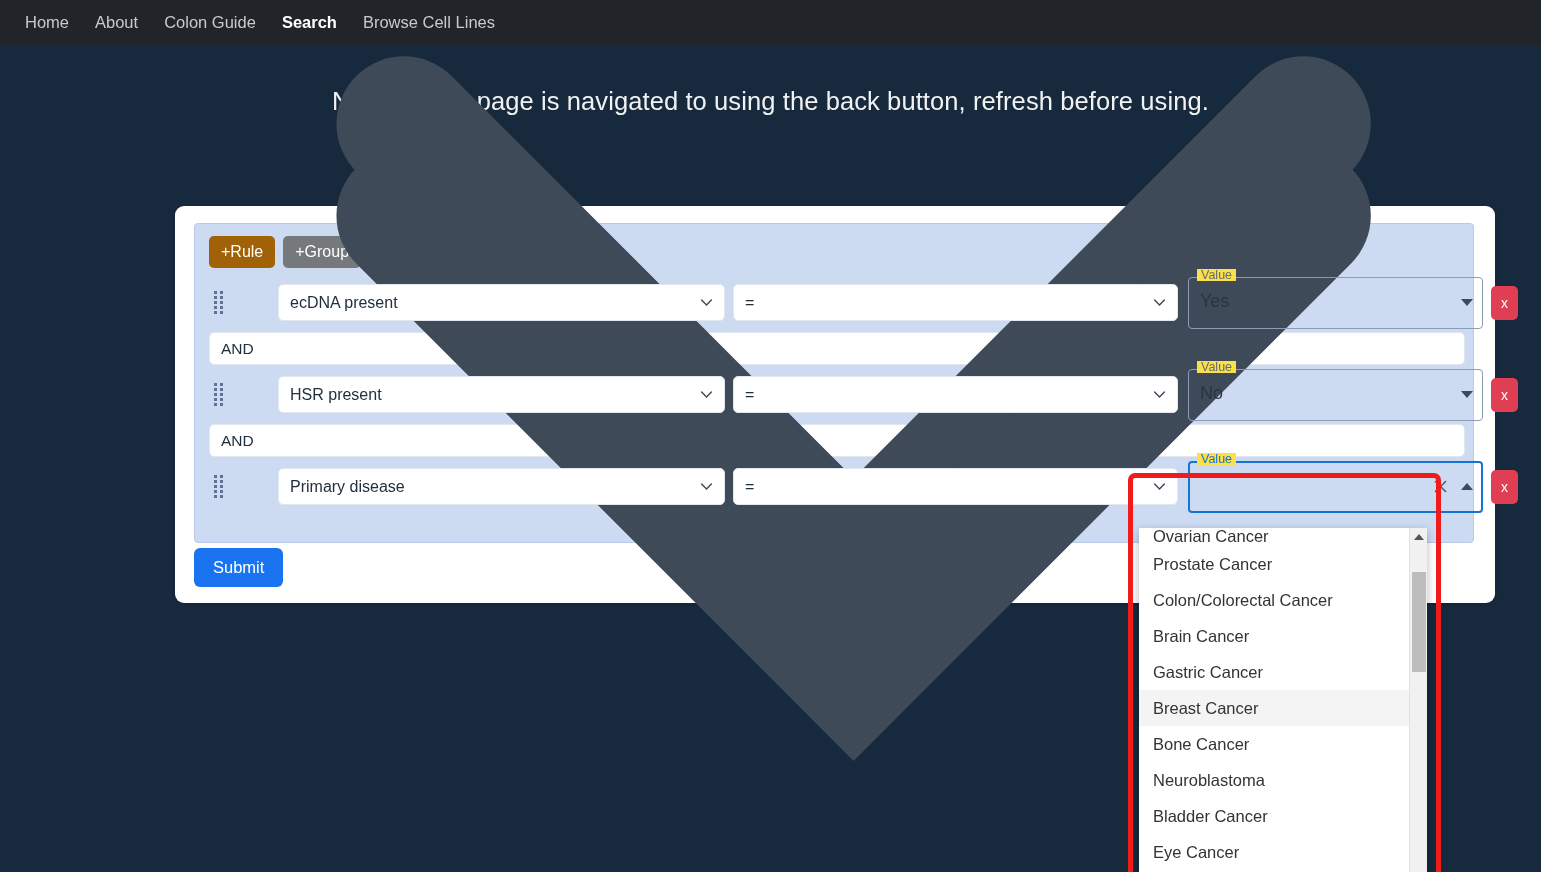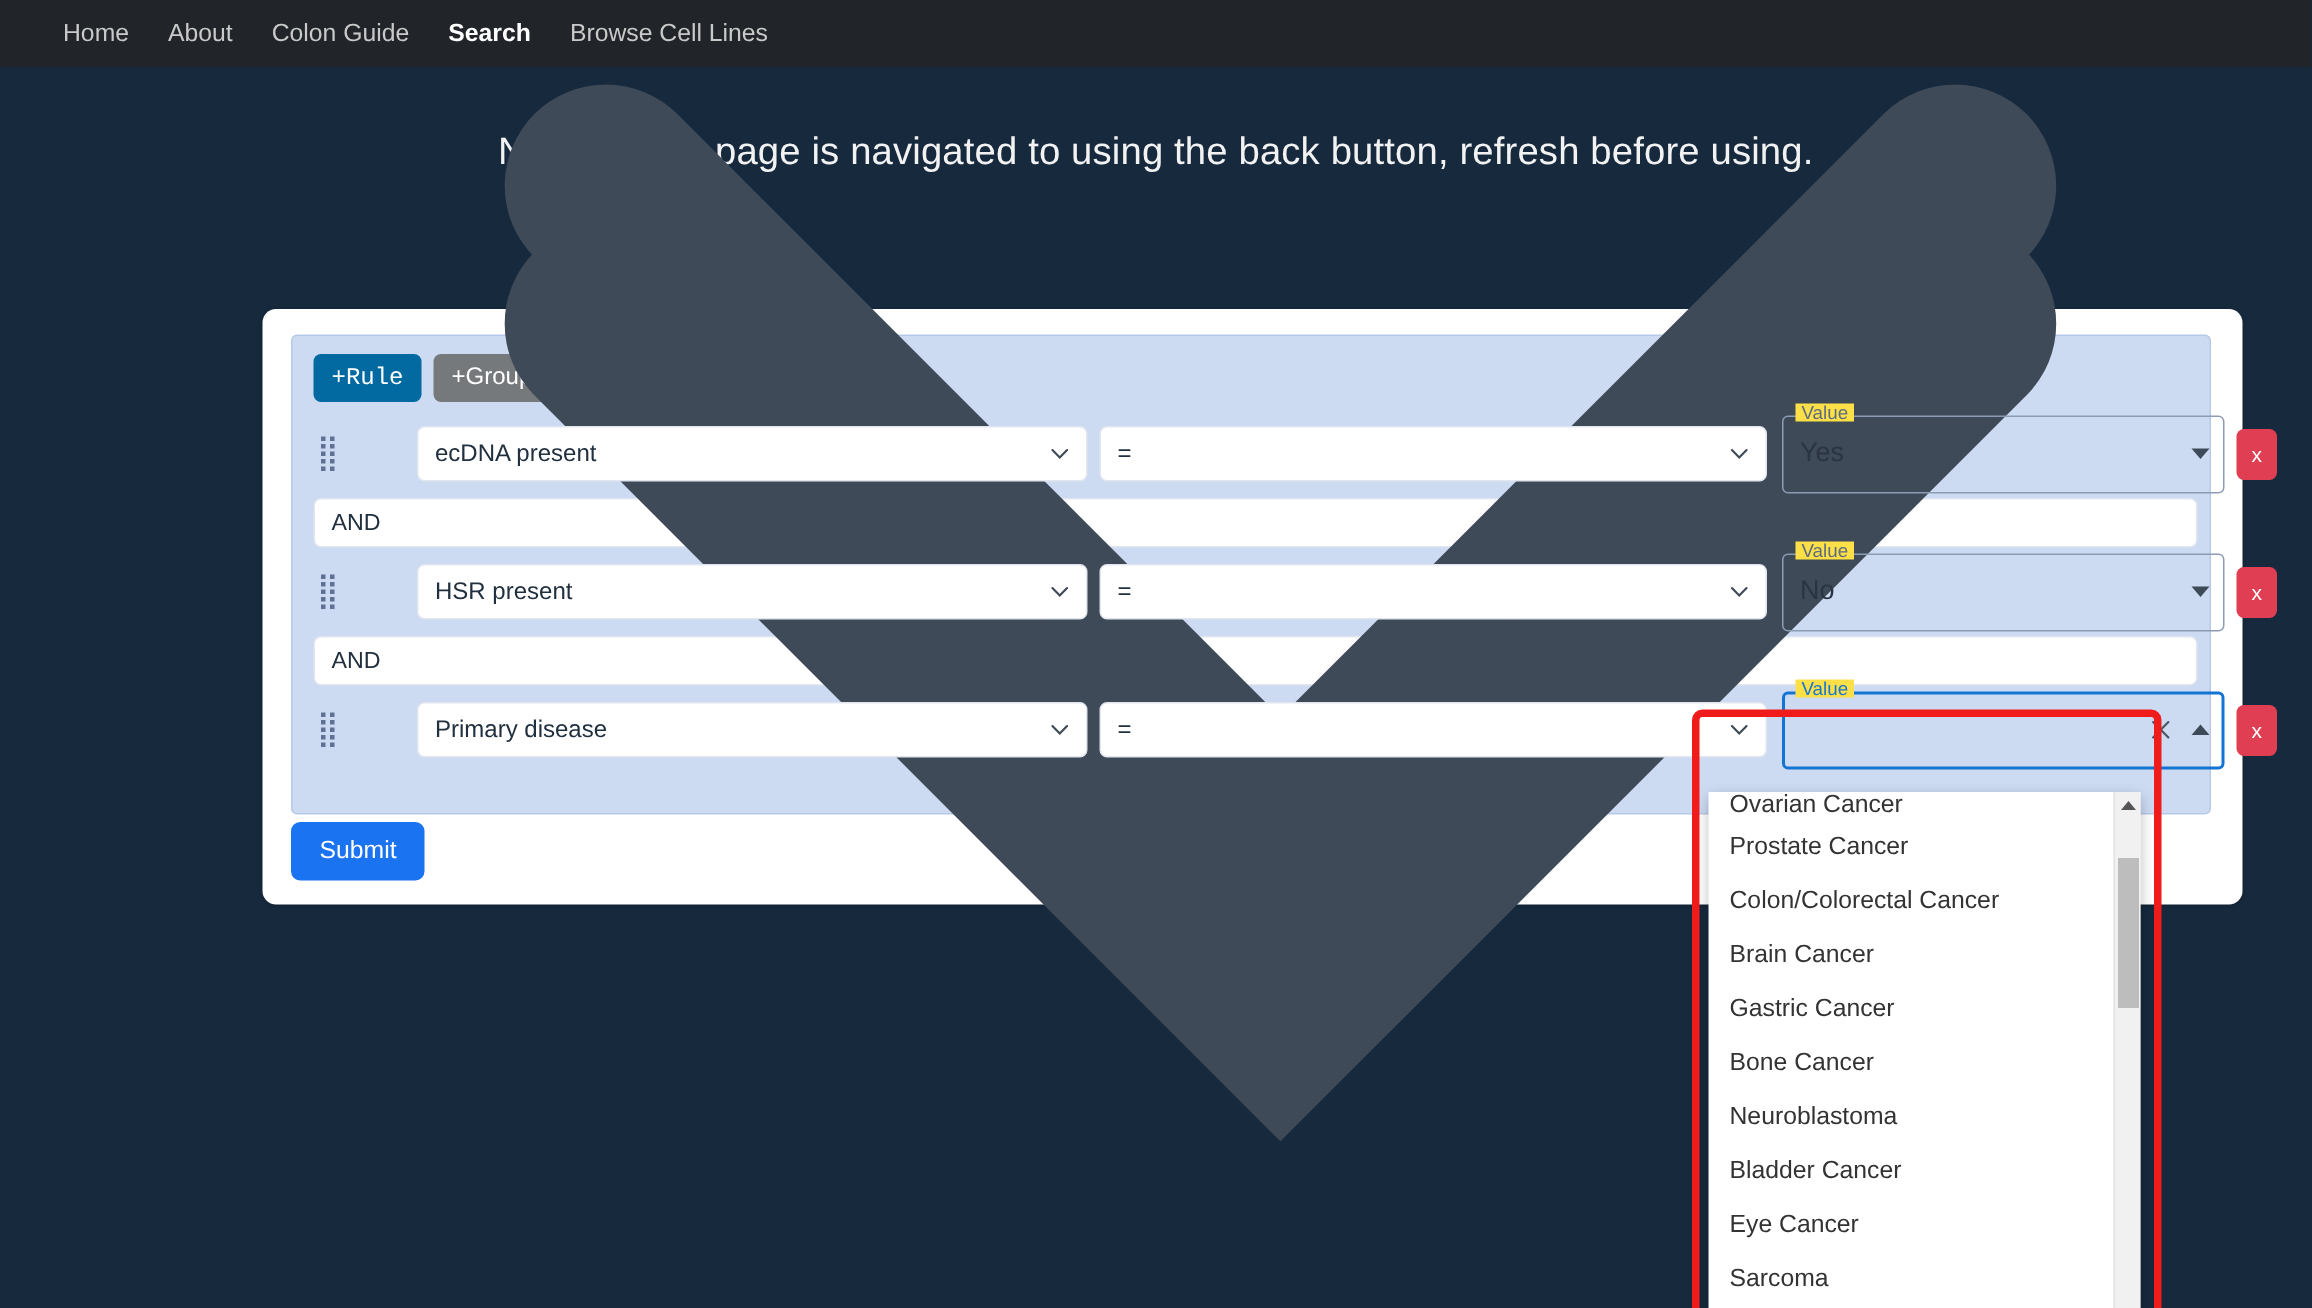--- a/index.html
+++ b/index.html
@@ -10,21 +10,21 @@
     background: #16293d;
     font-family: "Liberation Sans", sans-serif;
   }
 
   
   .navbar {
     height: 45px;
     background: #212529;
     display: flex;
     align-items: center;
-    padding: 0 29px;
+    padding: 0 12px;
     gap: 0px;
   }
   .nav-item {
     color: #c9c9c9;
     font-size: 16.5px;
     padding: 8px 13px;
     line-height: 1;
     white-space: nowrap;
     cursor: pointer;
   }
@@ -78,21 +78,21 @@
   .btn {
     border: none;
     border-radius: 5px;
     color: #fff;
     font-size: 16px;
     font-family: "Liberation Sans", sans-serif;
     padding: 7px 12px;
     cursor: pointer;
     line-height: 1.15;
   }
-  .btn-rule { background: #0369a1; font-family: Liberation Mono, monospace; }
+  .btn-rule { background: #a16207; }
   .btn-group { background: #76797c; }
 
   
   .rule-row {
     display: flex;
     align-items: center;
     height: 43px;
     margin-bottom: 8px;
     position: relative;
   }
@@ -466,20 +466,21 @@
 
   <button class="submit-btn">Submit</button>
 
   <div class="dropdown">
     <div class="dd-list">
       <div class="dd-item clipped">Ovarian Cancer</div>
       <div class="dd-item">Prostate Cancer</div>
       <div class="dd-item">Colon/Colorectal Cancer</div>
       <div class="dd-item">Brain Cancer</div>
       <div class="dd-item">Gastric Cancer</div>
+      <div class="dd-item hovered">Breast Cancer</div>
       <div class="dd-item">Bone Cancer</div>
       <div class="dd-item">Neuroblastoma</div>
       <div class="dd-item">Bladder Cancer</div>
       <div class="dd-item">Eye Cancer</div>
       <div class="dd-item">Sarcoma</div>
     </div>
     <div class="dd-scroll">
       <div class="sb-arrow up">
           <div class="t-up"></div>
         </div>

